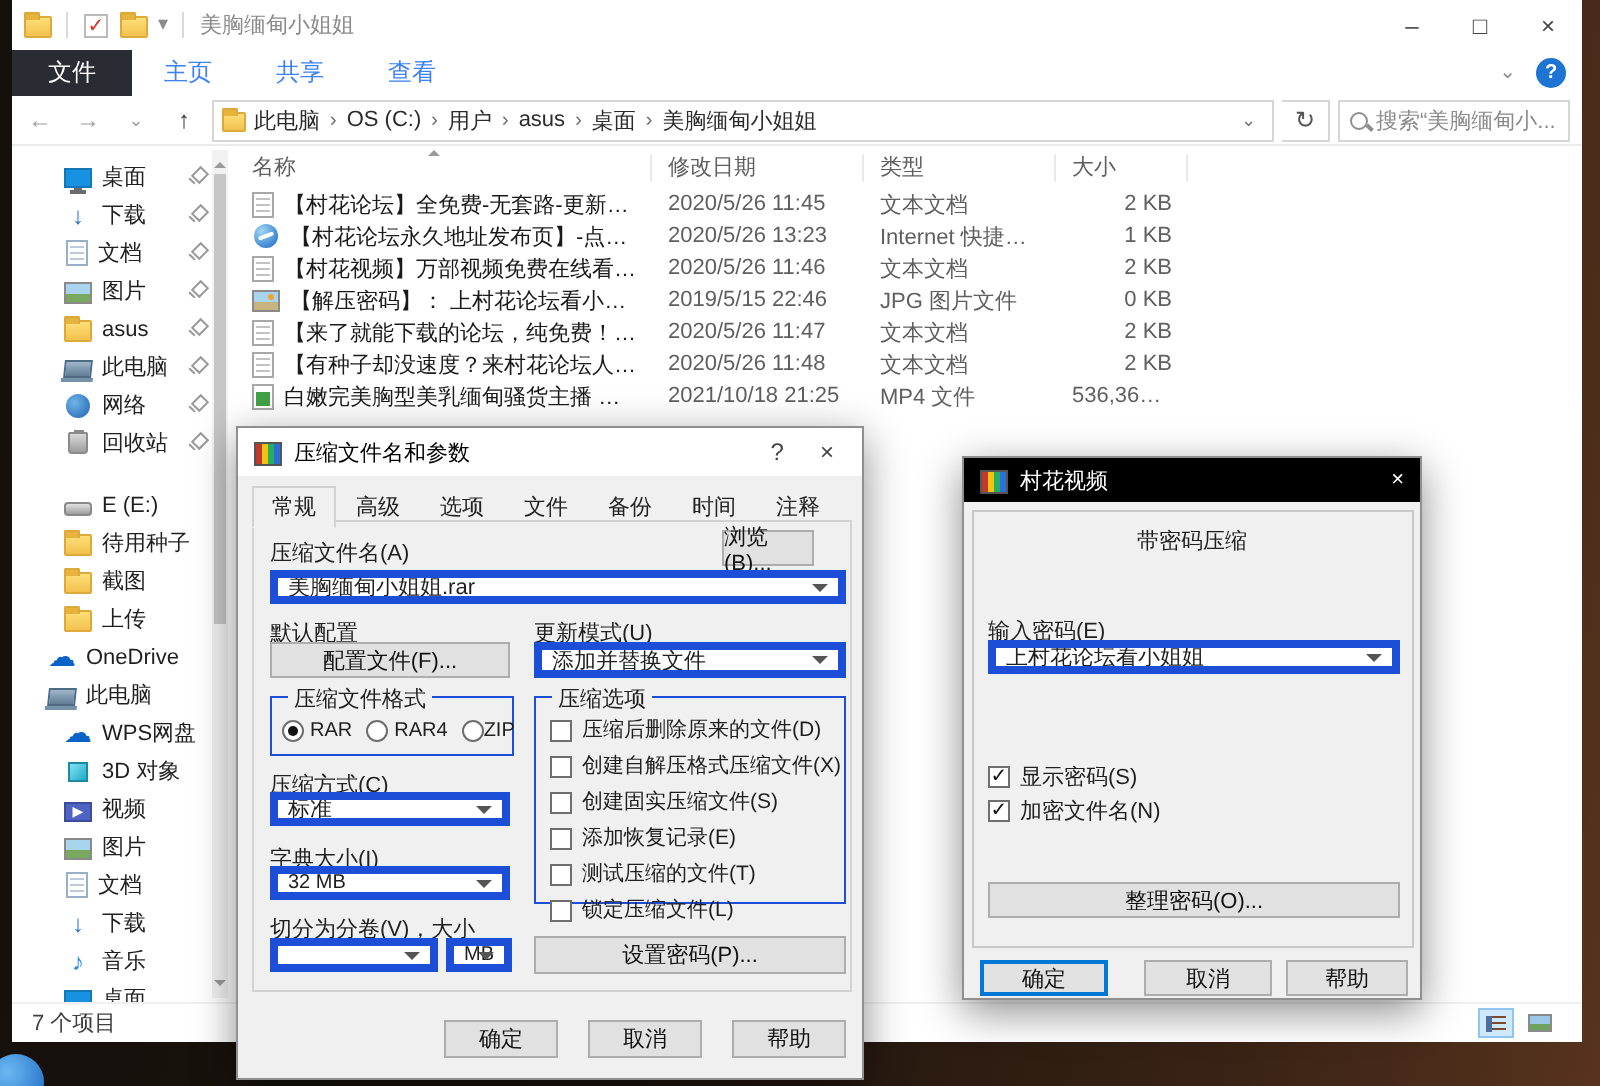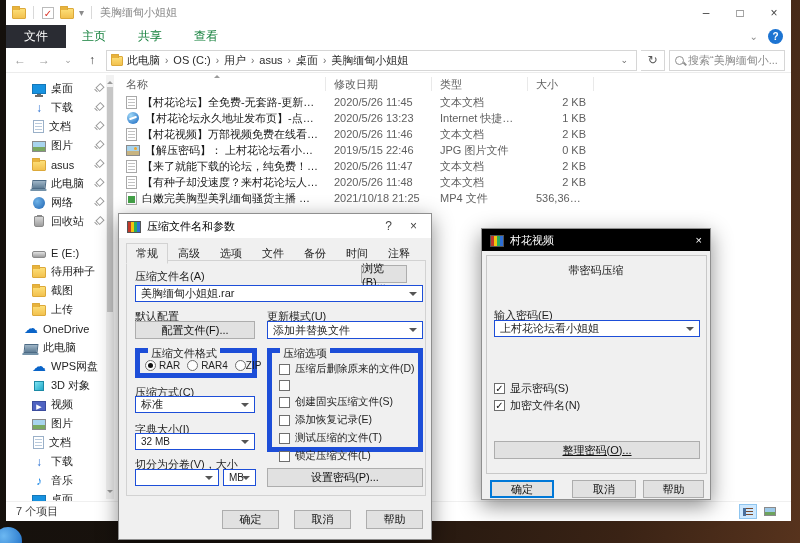--- a/index.html
+++ b/index.html
@@ -11,21 +11,21 @@
 
 
 .window{position:absolute;left:6px;top:0;width:785px;height:521px;background:#fff;display:flex;flex-direction:column;}
 .titlebar{height:25px;display:flex;align-items:center;padding-left:6px;flex:none;}
 .qat{display:flex;align-items:center;gap:5px;}
 .qat .sep{width:1px;height:13px;background:#d9d9d9;margin:0 2px;}
 .title-text{color:#8a8a8a;margin-left:6px;font-size:11px;}
 .wincontrols{margin-left:auto;display:flex;height:100%;}
 .wincontrols span{width:34px;display:flex;align-items:center;justify-content:center;color:#444;font-size:12px;}
 .ribbonrow{height:23px;display:flex;align-items:stretch;flex:none;background:#fff;}
-.rtab{padding:0 16px;display:flex;align-items:center;font-size:12px;color:#15803d;}
+.rtab{padding:0 16px;display:flex;align-items:center;font-size:12px;color:#3b82f6;}
 .rtab.filetab{background:#2a2c33;color:#fff;padding:0 18px;}
 .ribbon-right{margin-left:auto;display:flex;align-items:center;gap:10px;padding-right:8px;}
 .chev{color:#8b8b8b;font-size:10px;}
 .helpdot{width:15px;height:15px;border-radius:50%;background:#1d74d2;color:#fff;font-size:10px;font-weight:bold;
 display:flex;align-items:center;justify-content:center;}
 .navrow{height:25px;display:flex;align-items:center;padding:0 6px 0 4px;gap:4px;flex:none;border-bottom:1px solid #ececec;}
 .navbtn{width:20px;text-align:center;color:#9c9c9c;font-size:12px;}
 .navbtn.up{color:#3b3b3b;}
 .addr{flex:1;height:21px;border:1px solid #d6d6d6;display:flex;align-items:center;padding:0 4px;gap:4px;background:#fff;}
 .crumb{display:flex;align-items:center;gap:2px;color:#2b2b2b;white-space:nowrap;overflow:hidden;}
@@ -71,26 +71,26 @@
 .statusbar{height:20px;flex:none;display:flex;align-items:center;padding:0 12px 0 10px;color:#3f3f3f;border-top:1px solid #f0f0f0;}
 .viewbtns{margin-left:auto;display:flex;gap:4px;}
 .vbtn{width:18px;height:15px;display:flex;align-items:center;justify-content:center;border:1px solid transparent;}
 .vbtn.sel{background:#cde8ff;border-color:#8fc5ef;}
 .vglyph-list{width:10px;height:8px;background:repeating-linear-gradient(#7b4a2d 0 1px,transparent 1px 3px);border-left:3px solid #4a6f9c;}
 .vglyph-thumb{width:12px;height:9px;background:linear-gradient(#9cc8e8 55%,#6da35e 55%);border:1px solid #8a8a8a;}
 
 
 .dlg{position:absolute;background:#f0f0f0;border:1px solid #8f8f8f;box-shadow:0 6px 20px rgba(0,0,0,.45);}
 .btn{background:#e1e1e1;border:1px solid #adadad;display:flex;align-items:center;justify-content:center;color:#111;}
-.combo{background:#fff;border:1px solid #1d4ed8;display:flex;align-items:center;padding:0 18px 0 5px;position:relative;white-space:nowrap;overflow:hidden;}
+.combo{background:#fff;border:4px solid #1d4ed8;display:flex;align-items:center;padding:0 18px 0 5px;position:relative;white-space:nowrap;overflow:hidden;}
 .combo::after{content:'';position:absolute;right:5px;top:50%;margin-top:-2px;border:4px solid transparent;border-top-color:#555;}
 .cbx{width:11px;height:11px;border:1px solid #6e6e6e;background:#fff;display:inline-flex;align-items:center;justify-content:center;font-size:10px;color:#111;flex:none;}
 .rad{width:11px;height:11px;border:1px solid #6e6e6e;border-radius:50%;background:#fff;position:relative;flex:none;}
 .rad.checked::after{content:'';position:absolute;left:2px;top:2px;width:5px;height:5px;border-radius:50%;background:#111;}
-.fieldset{position:absolute;border:5px solid #1d4ed8;}
+.fieldset{position:absolute;border:1px solid #1d4ed8;}
 .fieldset .legend{position:absolute;top:-7px;left:8px;background:#f0f0f0;padding:0 3px;color:#1f1f1f;}
 
 
 #rar{left:118px;top:213px;width:314px;height:327px;}
 .rar-title{height:24px;display:flex;align-items:center;gap:6px;padding:0 8px;background:#fff;}
 .rar-title .t{flex:1;color:#000;}
 .rar-title .q,.rar-title .x{color:#444;font-size:12px;padding:0 6px;}
 .rar-tabs{position:absolute;left:7px;top:29px;display:flex;}
 .rar-tab{padding:2px 9px;color:#222;border:1px solid transparent;}
 .rar-tab.active{background:#f0f0f0;border-color:#d2d2d2;border-bottom-color:#f0f0f0;position:relative;z-index:2;}
@@ -445,20 +445,21 @@
 
   <div class="fieldset" style="left:148px;top:134px;width:156px;height:104px;">
     <span class="legend">压缩选项</span>
     <div id="rar-options" style="padding:9px 0 0 7px;display:flex;flex-direction:column;gap:4px;">
         <span class="optrow" style="font-size: 10.5px;">
           <span class="cbx"></span>
           <span>压缩后删除原来的文件(D)</span>
         </span>
         <span class="optrow" style="font-size: 10.5px;">
           <span class="cbx"></span>
+          <span>创建自解压格式压缩文件(X)</span>
         </span>
         <span class="optrow" style="font-size: 10.5px;">
           <span class="cbx"></span>
           <span>创建固实压缩文件(S)</span>
         </span>
         <span class="optrow" style="font-size: 10.5px;">
           <span class="cbx"></span>
           <span>添加恢复记录(E)</span>
         </span>
         <span class="optrow" style="font-size: 10.5px;">
@@ -502,20 +503,20 @@
 
   <div class="abs optrow" style="left:12px;top:152px;">
     <span class="cbx">✓</span>
     <span>显示密码(S)</span>
   </div>
   <div class="abs optrow" style="left:12px;top:169px;">
     <span class="cbx">✓</span>
     <span>加密文件名(N)</span>
   </div>
 
-  <div class="abs btn" style="left:12px;top:212px;width:206px;height:18px;text-decoration:underline;">整理密码(O)...</div>
+  <div class="abs btn" style="left:12px;top:212px;width:206px;height:18px;">整理密码(O)...</div>
 
   <div class="abs btn focus" style="left:8px;top:251px;width:64px;height:18px;">确定</div>
   <div class="abs btn" style="left:90px;top:251px;width:64px;height:18px;">取消</div>
   <div class="abs btn" style="left:161px;top:251px;width:61px;height:18px;">帮助</div>
 </div>
 
 <div class="orb"></div>
 
 </body></html>

